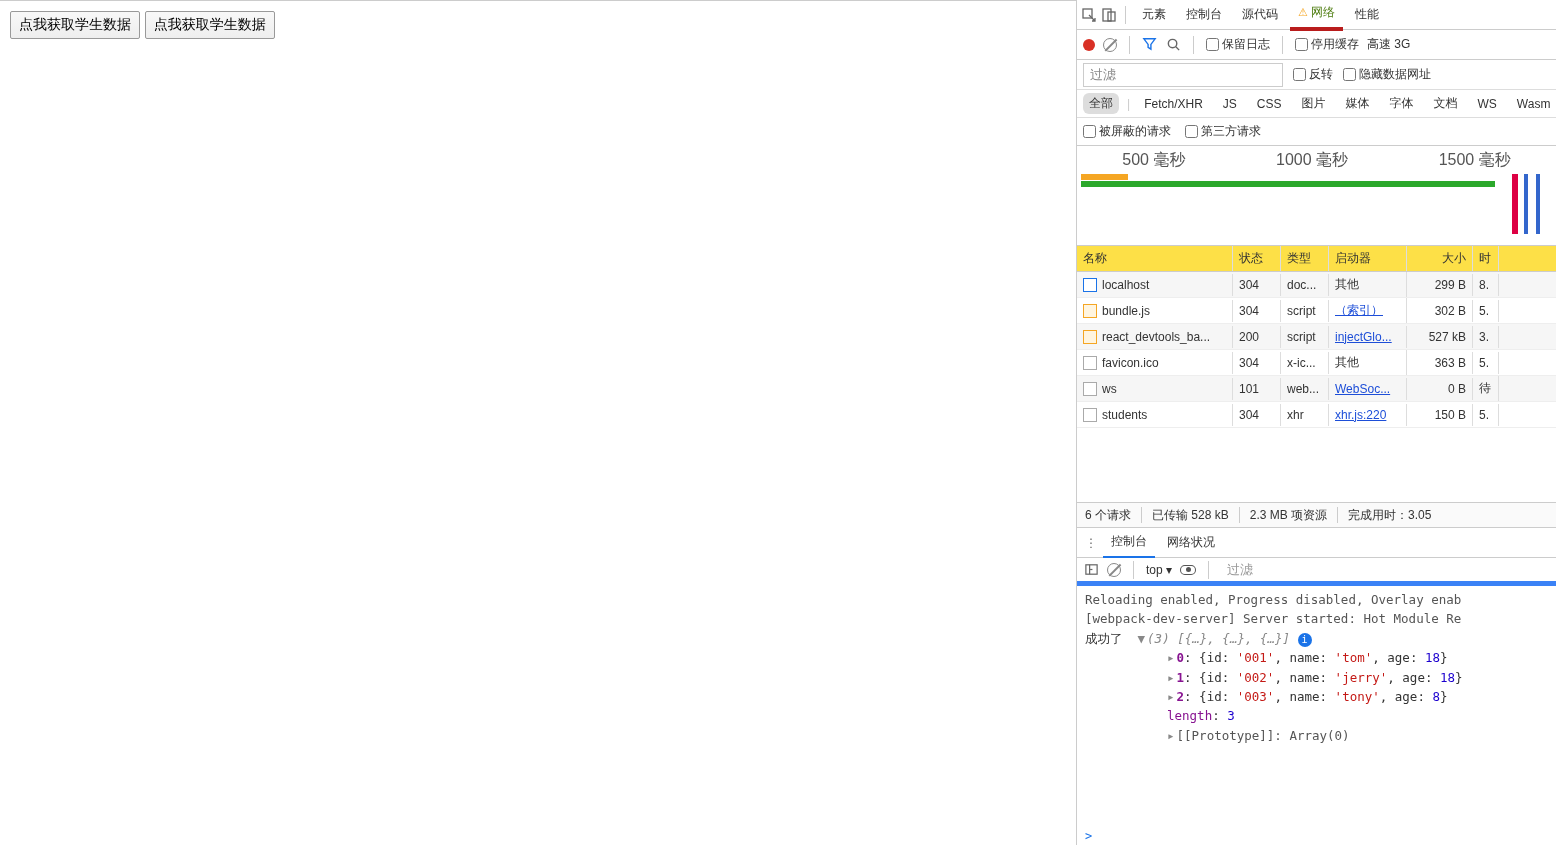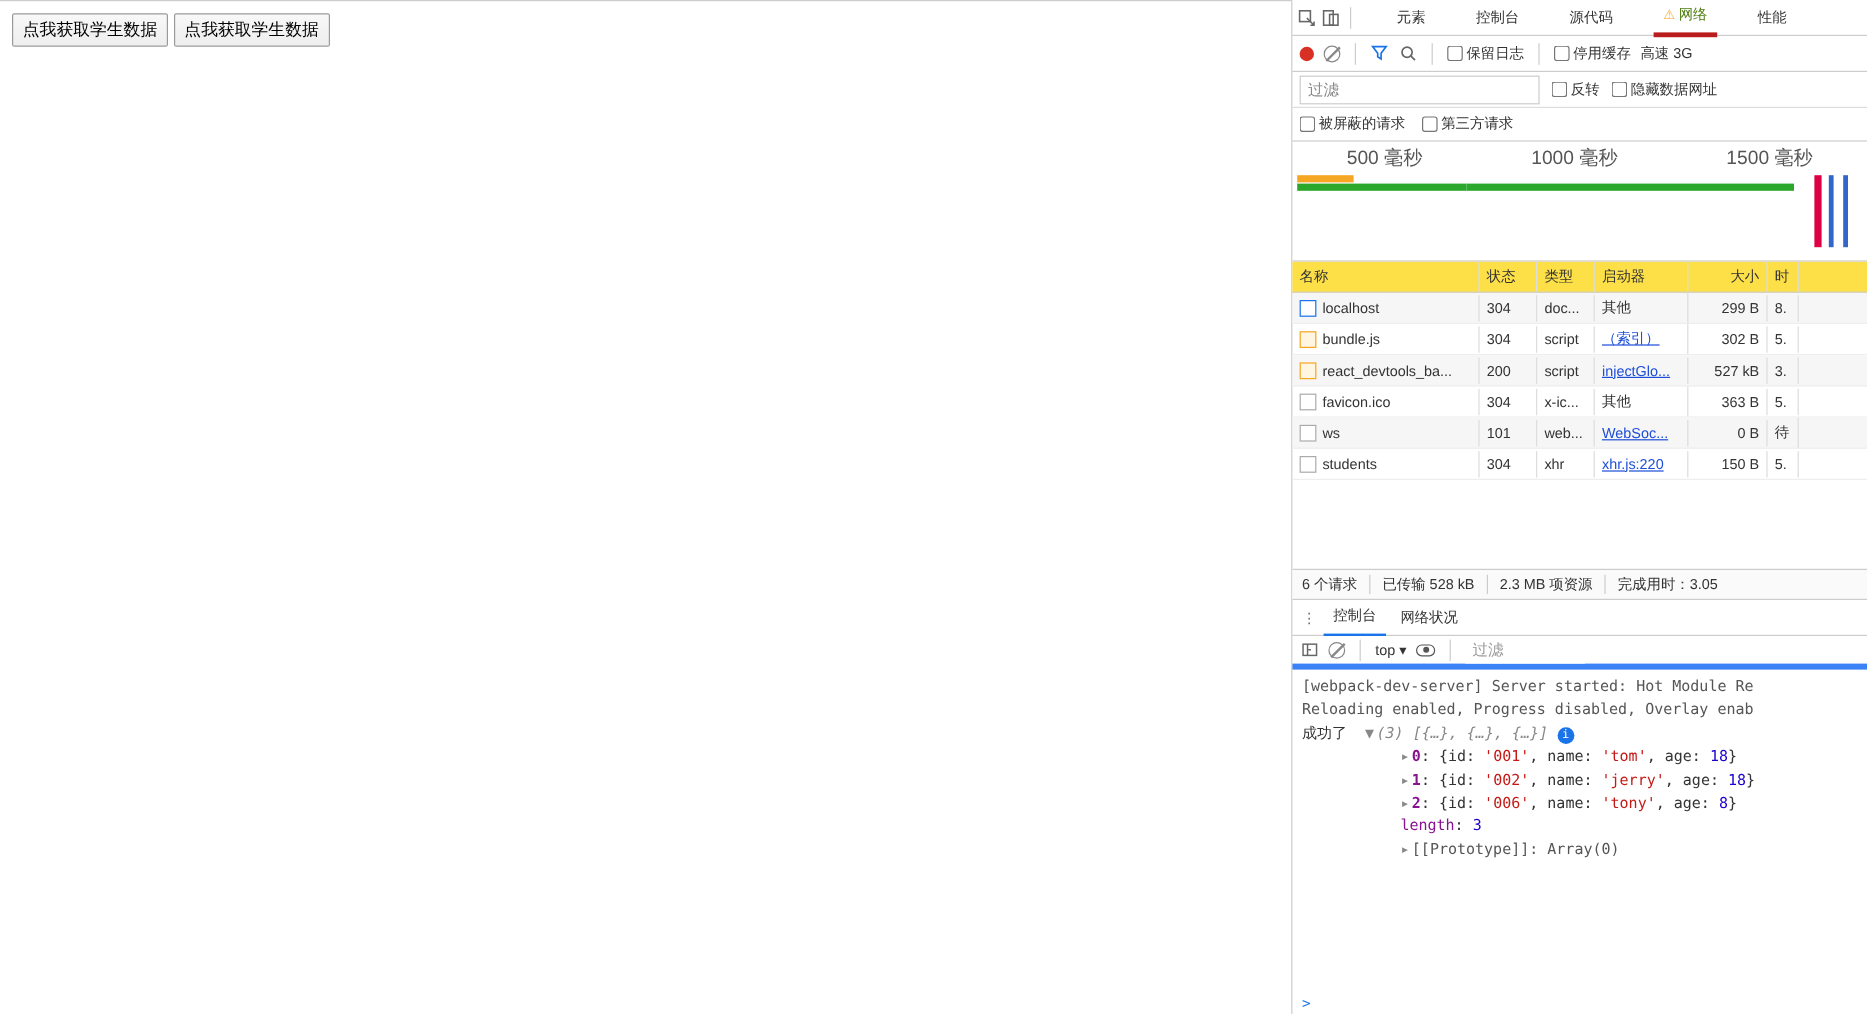--- a/index.html
+++ b/index.html
@@ -41,21 +41,21 @@
       display: flex;
       align-items: center;
       height: 30px;
       border-bottom: 1px solid #ccc;
       padding: 0 4px;
       gap: 4px;
       user-select: none;
     }
     .dt-icon { width: 16px; height: 16px; display: inline-flex; align-items: center; justify-content: center; color: #666; }
     .dt-sep { width: 1px; height: 18px; background: #ccc; margin: 0 4px; }
-    .dt-tab { padding: 6px 8px; cursor: pointer; white-space: nowrap; margin-left: 22px; }
+    .dt-tab { padding: 6px 8px; cursor: pointer; white-space: nowrap; }
     .dt-tab.active { border-bottom: 4px solid #b91c1c; color: #4d7c0f; }
     .dt-tab.warn::before { content: "⚠"; color: #f5a623; margin-right: 3px; font-size: 11px; }
     .dt-toolbar {
       display: flex;
       align-items: center;
       height: 30px;
       border-bottom: 1px solid #ccc;
       padding: 0 6px;
       gap: 8px;
     }
@@ -249,20 +249,33 @@
     <label class="chk-lbl">
         <input type="checkbox" style="">
         <span>反转</span>
       </label>
     <label class="chk-lbl">
         <input type="checkbox" style="">
         <span>隐藏数据网址</span>
       </label>
   </div>
 
+  <div class="dt-types">
+    <span class="type-btn active">全部</span>
+    <span style="color:#ccc">|</span>
+    <span class="type-btn">Fetch/XHR</span>
+    <span class="type-btn">JS</span>
+    <span class="type-btn">CSS</span>
+    <span class="type-btn">图片</span>
+    <span class="type-btn">媒体</span>
+    <span class="type-btn">字体</span>
+    <span class="type-btn">文档</span>
+    <span class="type-btn">WS</span>
+    <span class="type-btn">Wasm</span>
+  </div>
 
   <div class="dt-checks2">
     <label class="chk-lbl">
         <input type="checkbox" style="">
         <span>被屏蔽的请求</span>
       </label>
     <label class="chk-lbl">
         <input type="checkbox" style="">
         <span>第三方请求</span>
       </label>
@@ -389,31 +402,31 @@
     </span>
     <span class="circ-slash"></span>
     <span class="dt-sep"></span>
     <span><span>top</span> ▾</span>
     <span class="eye-ico"></span>
     <span class="dt-sep"></span>
     <div class="filter-input" style="width:100px; border:none; color:#999;">过滤</div>
   </div>
 
   <div class="console-body">
+    <div class="c-gray">Reloading enabled, Progress disabled, Overlay enab</div>
     <div class="c-gray">[webpack-dev-server] Server started: Hot Module Re</div>
-    <div class="c-gray">Reloading enabled, Progress disabled, Overlay enab</div>
     <div>
       <span>成功了</span>
       &nbsp;<span class="arrow">▼</span><span class="c-italic">(3) [{…}, {…}, {…}]</span>
       <span class="info-i">i</span>
     </div>
     <div id="console-items">
         <div class="indent2"><span class="arrow">▸</span><span class="c-purple"><b>0</b></span>: {id: <span class="c-darkred">'001'</span>, name: <span class="c-darkred">'tom'</span>, age: <span class="c-blue">18</span>}</div>
         <div class="indent2"><span class="arrow">▸</span><span class="c-purple"><b>1</b></span>: {id: <span class="c-darkred">'002'</span>, name: <span class="c-darkred">'jerry'</span>, age: <span class="c-blue">18</span>}</div>
-        <div class="indent2"><span class="arrow">▸</span><span class="c-purple"><b>2</b></span>: {id: <span class="c-darkred">'006'</span>, name: <span class="c-darkred">'tony'</span>, age: <span class="c-blue">8</span>}</div>
+        <div class="indent2"><span class="arrow">▸</span><span class="c-purple"><b>2</b></span>: {id: <span class="c-darkred">'003'</span>, name: <span class="c-darkred">'tony'</span>, age: <span class="c-blue">8</span>}</div>
       </div>
     <div class="indent2">
       <span class="c-purple">length</span>: <span class="c-blue">3</span>
     </div>
     <div class="indent2">
       <span class="arrow">▸</span><span class="c-gray">[[Prototype]]: Array(0)</span>
     </div>
   </div>
   <div class="console-prompt">&gt;</div>
 

